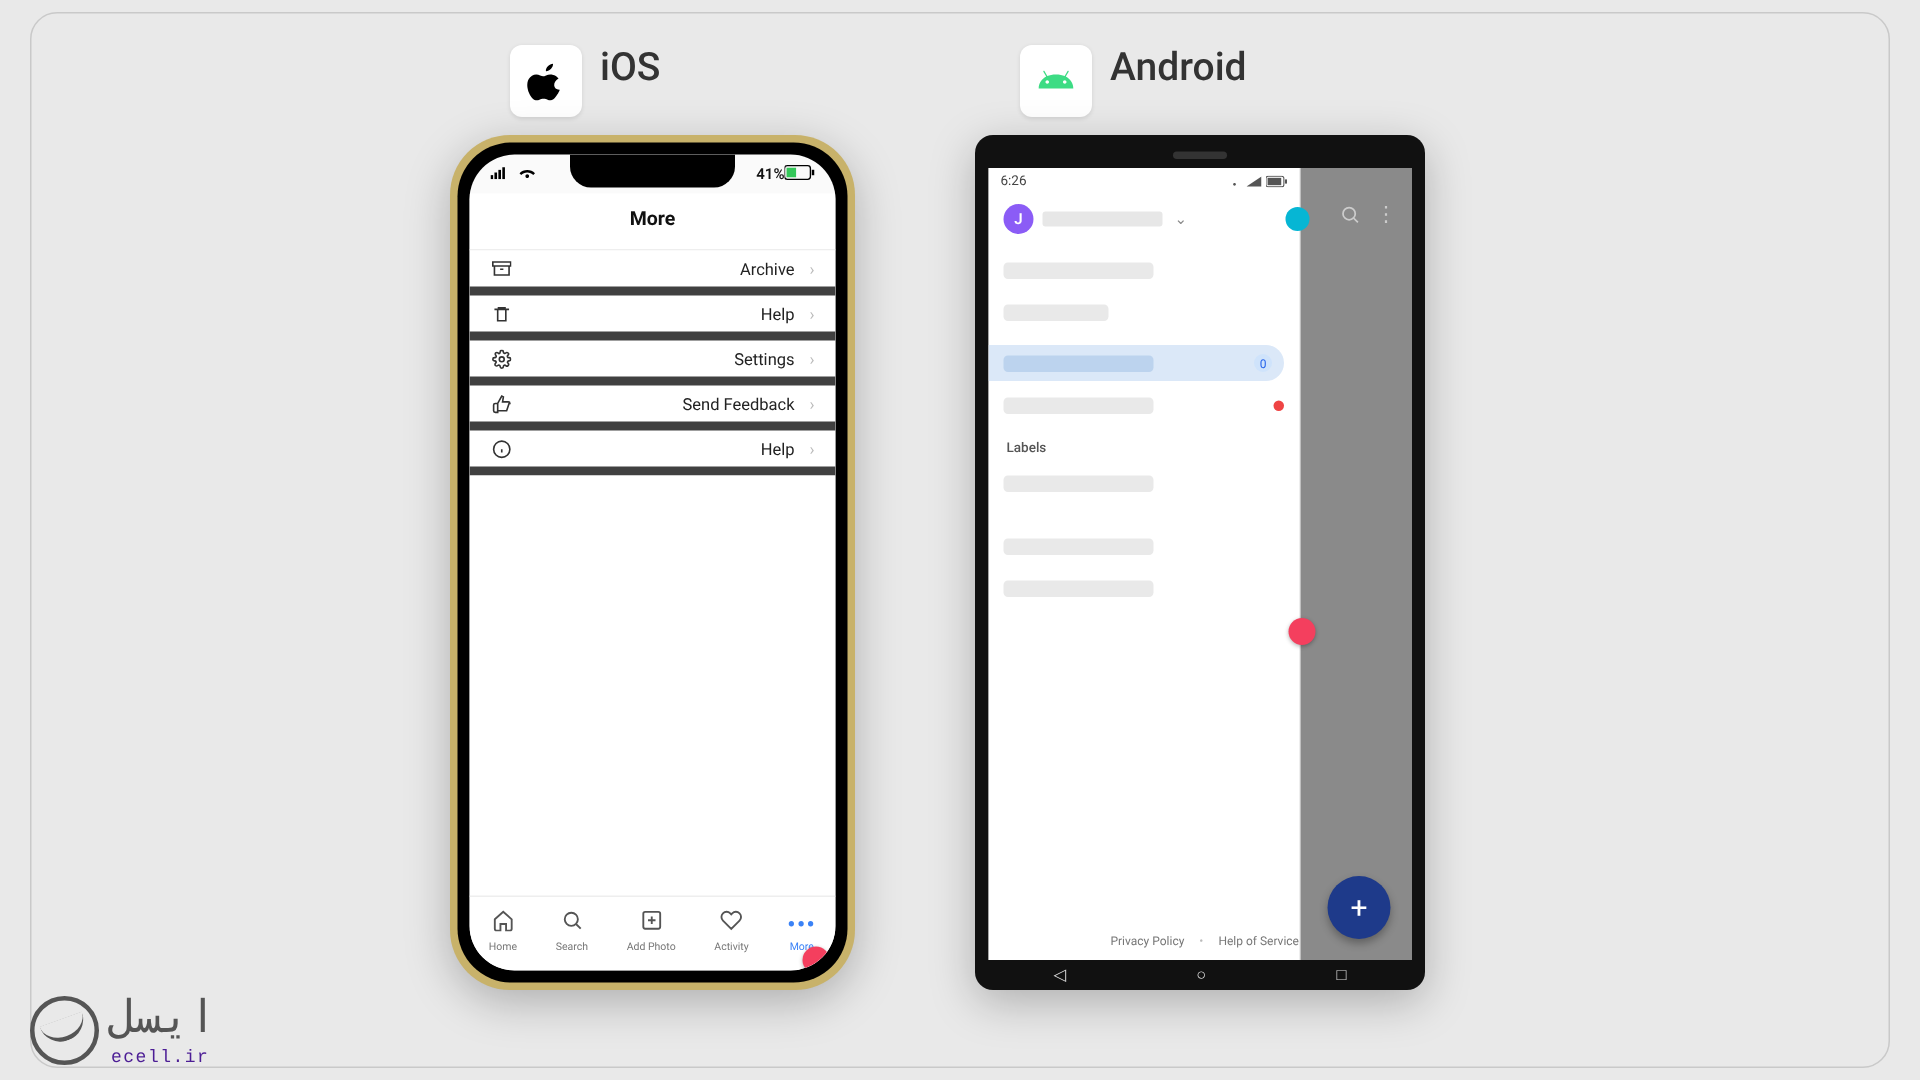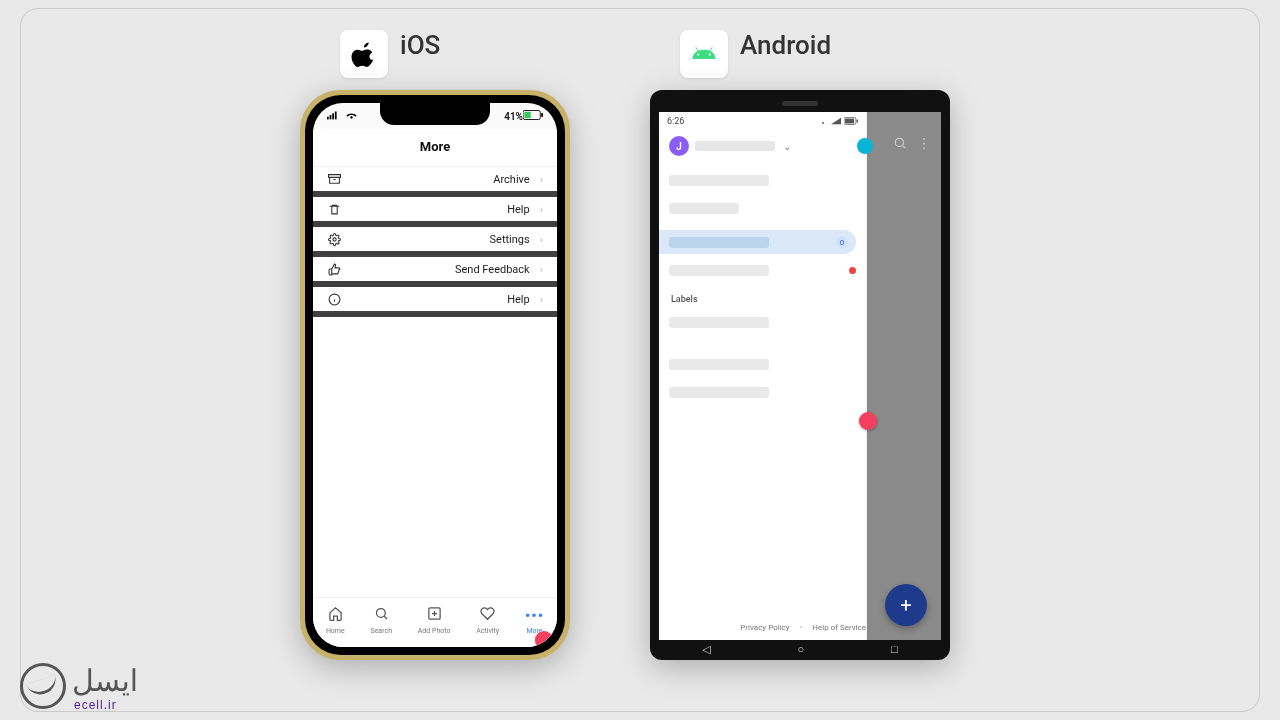--- a/index.html
+++ b/index.html
@@ -229,22 +229,22 @@
     width:18px;height:18px;border-radius:50%;background:#f43f5e;
     box-shadow:0 1px 3px rgba(0,0,0,.3);
   }
   .nav-a {
     height:18px; display:flex; justify-content:space-around; align-items:center;
     color:#ddd; font-size:11px;
   }
 
   .watermark {
     position:absolute; left:20px; bottom:8px;
-    color:#555; font-family: Liberation Sans, sans-serif;
-    display:flex; align-items:flex-start; gap:6px;
+    color:#555; font-family: Liberation Mono, monospace;
+    display:flex; align-items:center; gap:6px;
   }
   .wm-logo {
     width:46px;height:46px;border:3px solid #555;border-radius:50%;
     display:flex;align-items:center;justify-content:center;
     position:relative;
   }
   .wm-logo::after{
     content:""; position:absolute; width:30px;height:12px;
     border-bottom:3px solid #555; border-radius:0 0 20px 20px;
     transform:rotate(-20deg);

